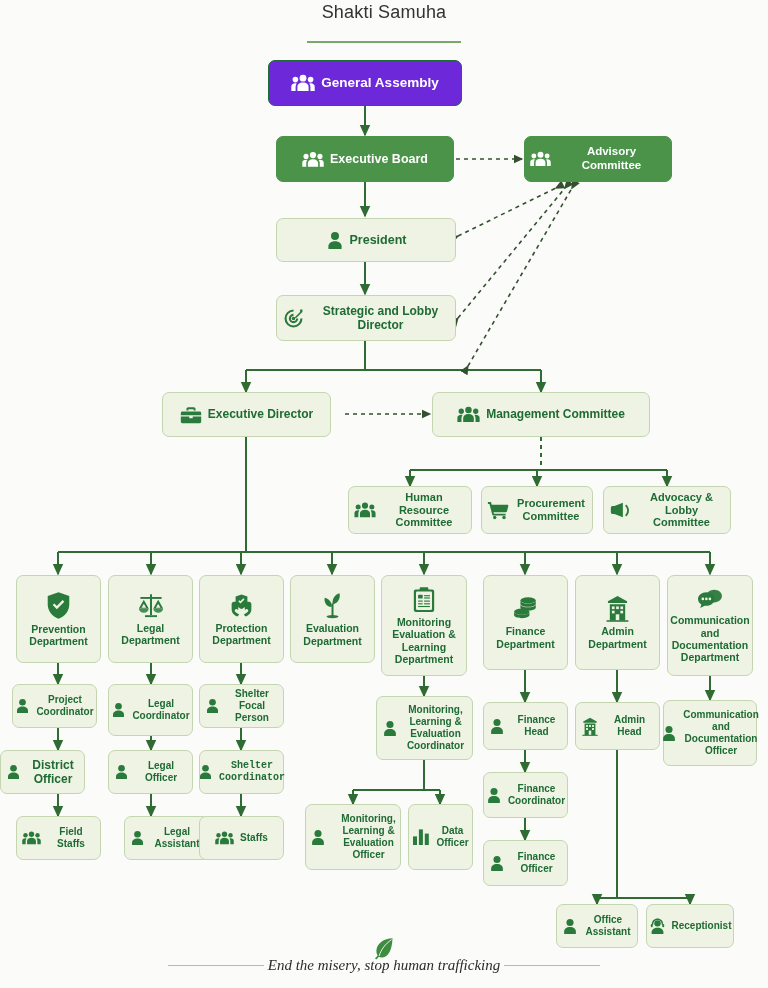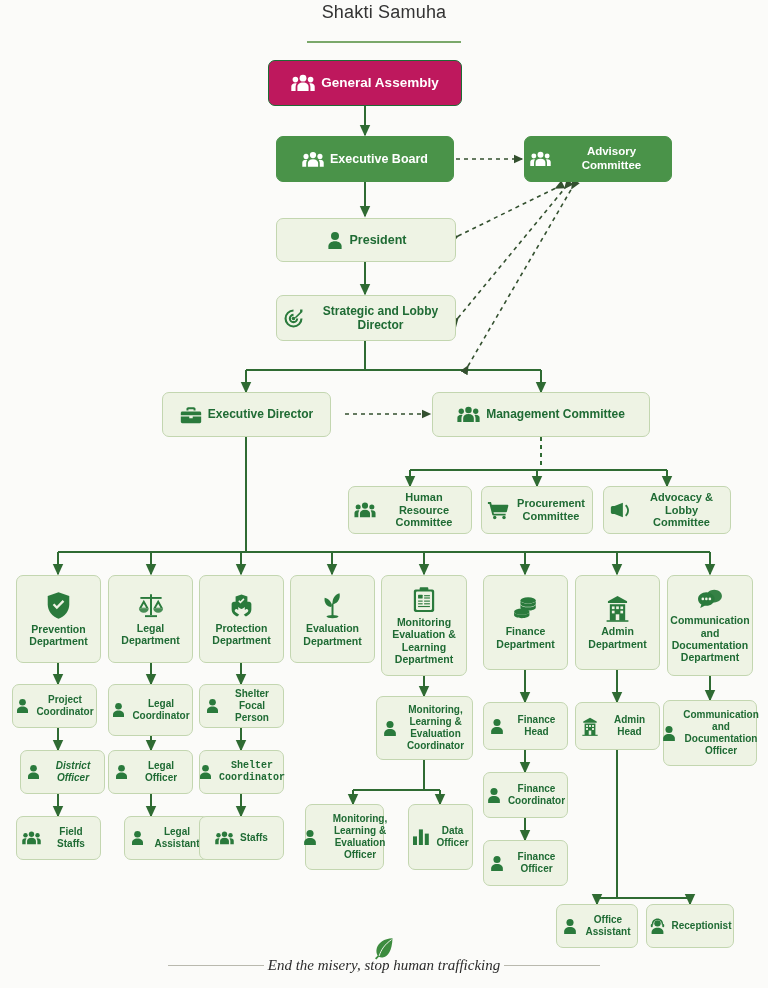--- a/index.html
+++ b/index.html
@@ -35,21 +35,21 @@
     border-radius:7px;
     text-align:center;
     line-height:1.18;
     padding:3px 5px;
   }
   .node .lbl { display:block; }
   .node .ic { flex:0 0 auto; display:flex; align-items:center; justify-content:center; }
 
   
   .n-dark {
-    background:#be185d; color:#ffffff; border:1px solid #1e6b35;
+    background:#6d28d9; color:#ffffff; border:1px solid #1e6b35;
     font-weight:700;
   }
   .n-dark svg { fill:#ffffff; }
   
   .n-mid {
     background:#4a9349; color:#ffffff; border:1px solid #4a9349;
     font-weight:600;
   }
   .n-mid svg { fill:#ffffff; }
   
@@ -396,21 +396,21 @@
 
   <div class="node n-light" style="left:12px; top:684px; width:85px; height:44px; font-size:10px;">
     <span class="ic">
       <svg width="15" height="16" viewBox="0 0 18 19">
           <circle cx="9" cy="5" r="4"></circle>
           <path d="M9 10.2c-4 0-6.6 2.2-6.6 5V18h13.2v-2.8c0-2.8-2.6-5-6.6-5z"></path>
         </svg>
     </span>
     <span class="lbl">Project Coordinator</span>
   </div>
-  <div class="node n-light" style="left:20px; top:750px; width:85px; height:44px; font-size:10px;font-style:italic;">
+  <div class="node n-light" style="left:0; top:750px; width:85px; height:44px; font-size:12px;">
     <span class="ic">
       <svg width="15" height="16" viewBox="0 0 18 19">
           <circle cx="9" cy="5" r="4"></circle>
           <path d="M9 10.2c-4 0-6.6 2.2-6.6 5V18h13.2v-2.8c0-2.8-2.6-5-6.6-5z"></path>
         </svg>
     </span>
     <span class="lbl">District Officer</span>
   </div>
   <div class="node n-light" style="left:16px; top:816px; width:85px; height:44px; font-size:10px;">
     <span class="ic">
@@ -488,21 +488,21 @@
 
   <div class="node n-light" style="left:376px; top:696px; width:97px; height:64px; font-size:10px;">
     <span class="ic">
       <svg width="16" height="17" viewBox="0 0 18 19">
           <circle cx="9" cy="5" r="4"></circle>
           <path d="M9 10.2c-4 0-6.6 2.2-6.6 5V18h13.2v-2.8c0-2.8-2.6-5-6.6-5z"></path>
         </svg>
     </span>
     <span class="lbl">Monitoring, Learning &amp; Evaluation Coordinator</span>
   </div>
-  <div class="node n-light" style="left:305px; top:804px; width:79px; height:66px; font-size:10px;gap:15px;">
+  <div class="node n-light" style="left:305px; top:804px; width:96px; height:66px; font-size:10px;gap:15px;">
     <span class="ic">
       <svg width="16" height="17" viewBox="0 0 18 19">
           <circle cx="9" cy="5" r="4"></circle>
           <path d="M9 10.2c-4 0-6.6 2.2-6.6 5V18h13.2v-2.8c0-2.8-2.6-5-6.6-5z"></path>
         </svg>
     </span>
     <span class="lbl">Monitoring, Learning &amp; Evaluation Officer</span>
   </div>
   <div class="node n-light" style="left:408px; top:804px; width:65px; height:66px; font-size:10px;">
     <span class="ic">

